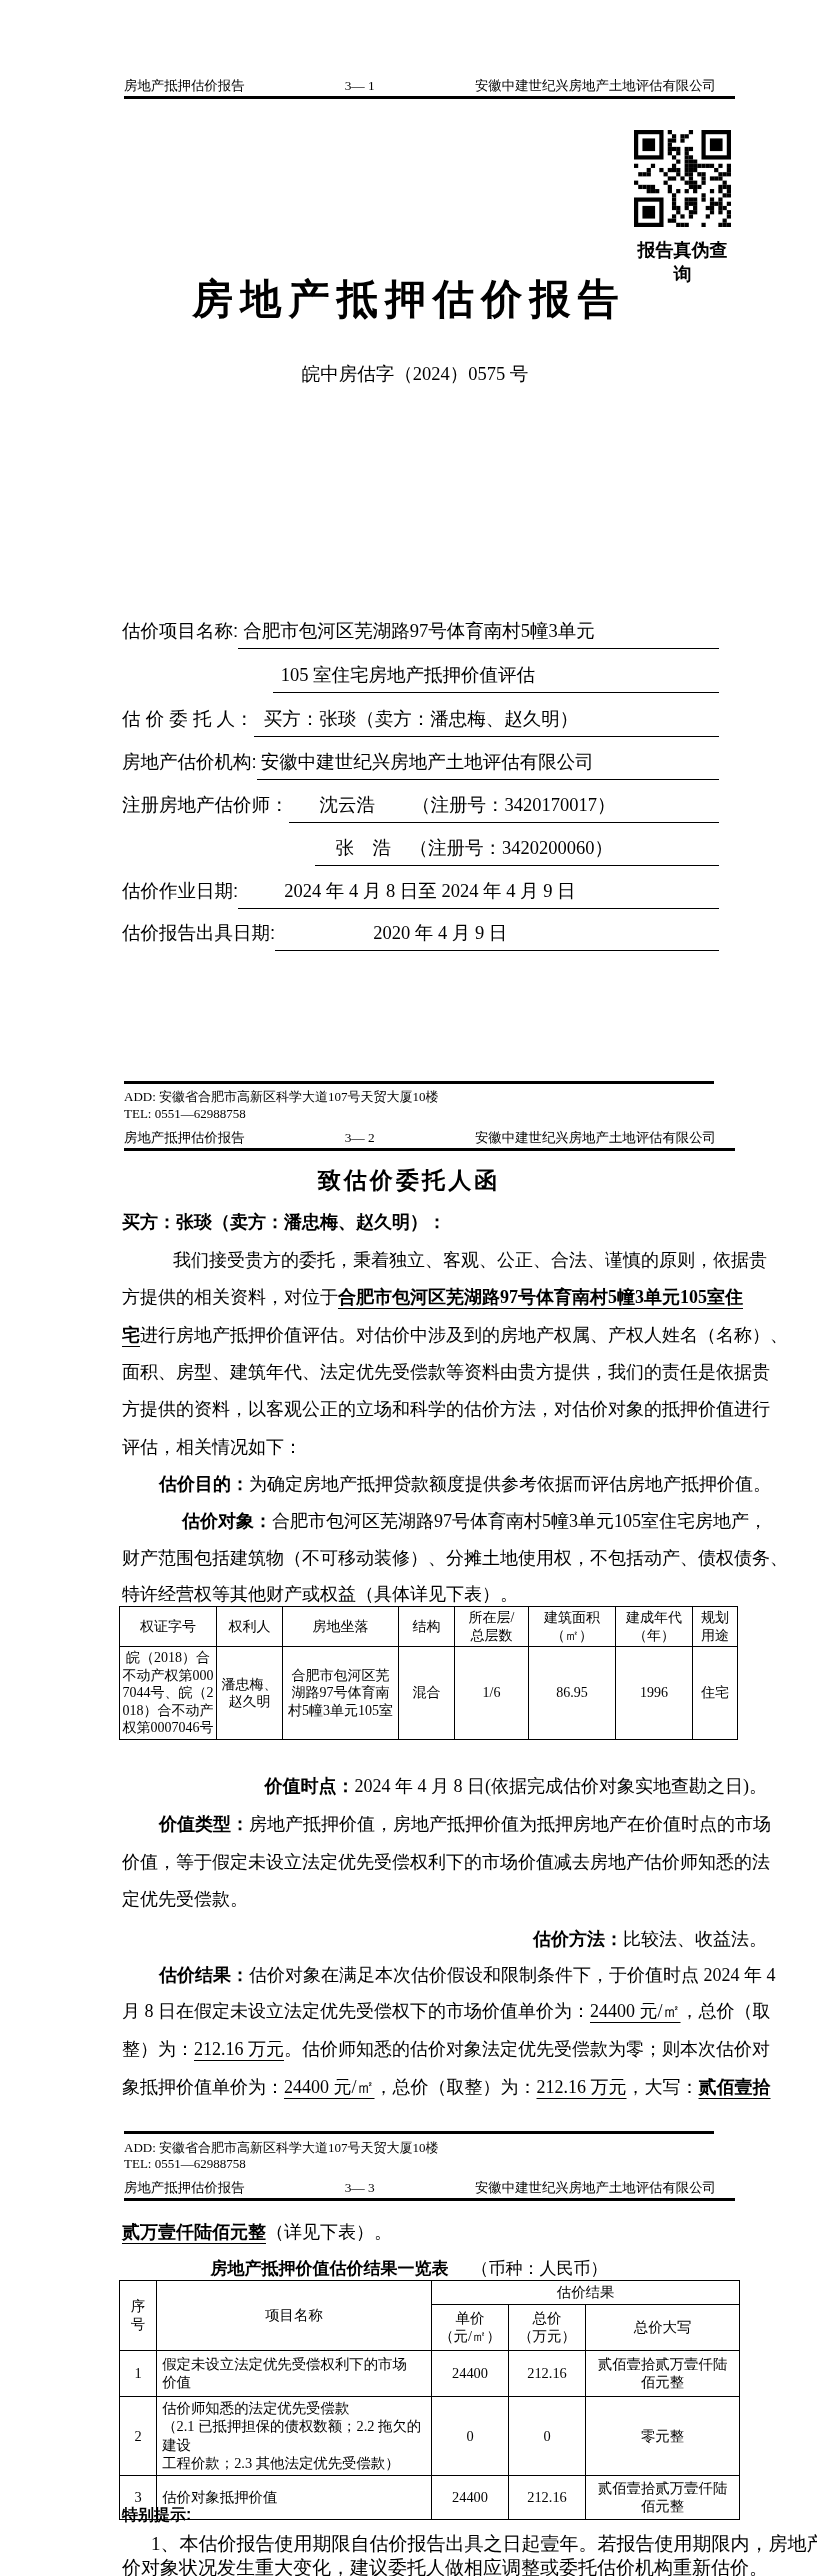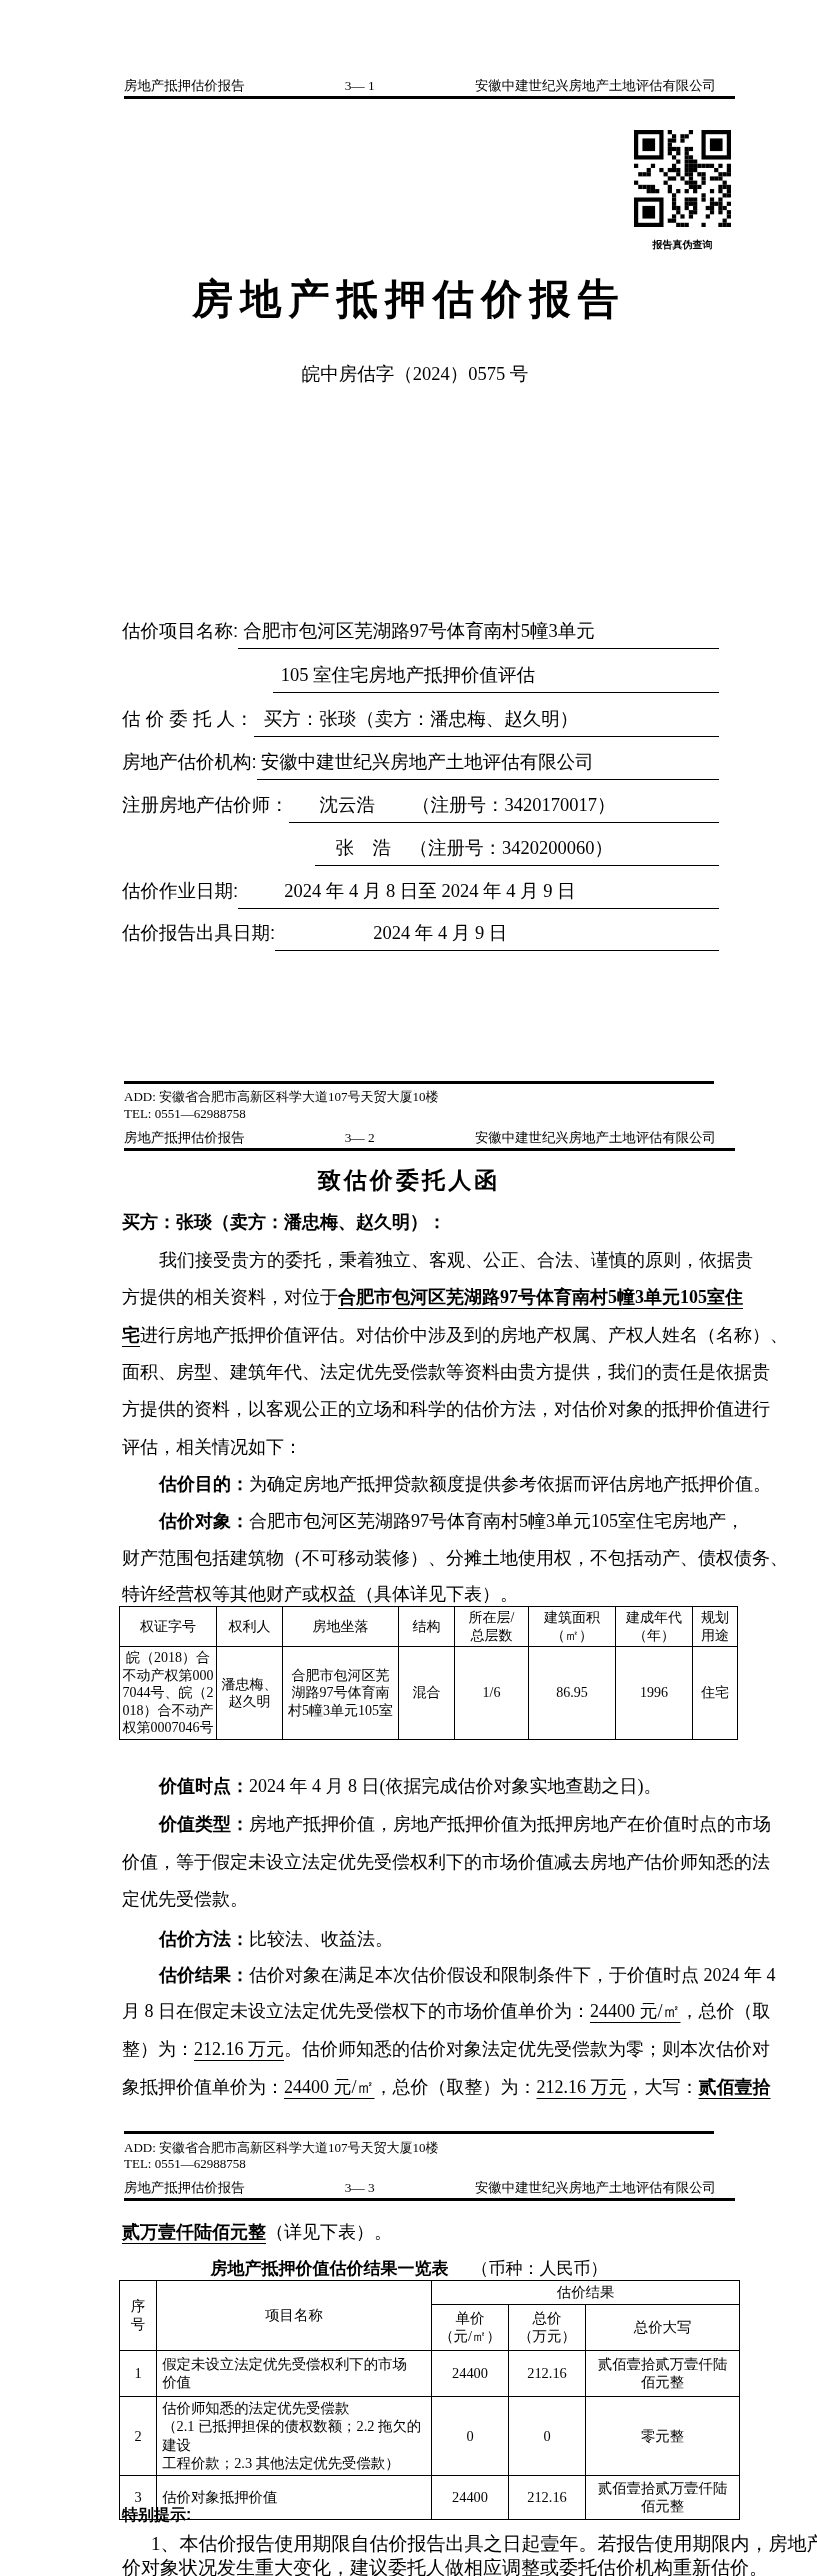--- a/index.html
+++ b/index.html
@@ -8,28 +8,28 @@
   
   .pghead{position:absolute;left:124px;width:592px;display:flex;justify-content:space-between;
           align-items:baseline;font-size:13.4px;white-space:nowrap;}
   .rule{position:absolute;left:124px;width:611px;height:2.6px;background:#000;}
   .frule{position:absolute;left:124px;width:590px;height:2.6px;background:#000;}
   .ft{position:absolute;left:124px;font-size:13px;white-space:nowrap;}
   
   .bigtitle{position:absolute;left:0;width:100%;text-align:center;font-size:41px;font-weight:bold;
             letter-spacing:7.2px;white-space:nowrap;}
   .docno{position:absolute;left:6px;width:100%;text-align:center;font-size:18.5px;font-weight:normal;}
-  .qrlabel{position:absolute;left:631px;top:238px;width:103px;text-align:center;font-size:10px;font-weight:bold;}
+  .qrlabel{position:absolute;left:631px;top:238px;width:103px;text-align:center;font-size:18px;font-weight:bold;}
   .frow{position:absolute;left:122px;width:597px;display:flex;align-items:baseline;
         font-size:18.5px;font-weight:normal;white-space:nowrap;}
   .flabel{flex:0 0 auto;font-family:"Liberation Sans","DejaVu Sans",sans-serif;}
   .fvalue{flex:1 1 auto;border-bottom:1.5px solid #000;padding:0 0 5.2px 5.2px;}
   
   .line{position:absolute;left:122px;width:608px;font-size:18px;line-height:23px;white-space:nowrap;}
-  .ind{padding-left:37px;}
+  .ind{padding-left:37px;text-align:right;}
   .hei{font-weight:bold;font-family:"Liberation Sans","DejaVu Sans",sans-serif;}
   .u{text-decoration:underline;text-underline-offset:4.6px;text-decoration-thickness:1px;}
   .ctr{position:absolute;left:0;width:100%;text-align:center;white-space:nowrap;}
   
   .dtable{position:absolute;}
   .dtable table{width:100%;border-collapse:collapse;border:1.5px solid #000;table-layout:fixed;}
   .dtable th,.dtable td{border:1px solid #000;text-align:center;vertical-align:middle;
         padding:2.1px;font-weight:normal;white-space:pre-line;word-break:break-all;}
   #prop-table{font-size:14px;line-height:17.5px;}
   #result-table{font-size:14.4px;line-height:18.5px;}
@@ -231,21 +231,21 @@
   </div>
   <div class="frow" style="top:835px;left:315px;width:404px;">
     <span class="fvalue" style="padding-left:20.6px;">张　浩　（注册号：3420200060）</span>
   </div>
   <div class="frow" style="top:878px;">
     <span class="flabel">估价作业日期:</span>
     <span class="fvalue" style="padding-left:46px;">2024 年 4 月 8 日至 2024 年 4 月 9 日</span>
   </div>
   <div class="frow" style="top:920px;">
     <span class="flabel">估价报告出具日期:</span>
-    <span class="fvalue" style="padding-left:98px;">2024 年 4 月 9 日</span>
+    <span class="fvalue" style="padding-left:98px;">2020 年 4 月 9 日</span>
   </div>
 
   <div class="frule" style="top:1081px;"></div>
   <div class="ft" style="top:1088px;">ADD: 安徽省合肥市高新区科学大道107号天贸大厦10楼</div>
   <div class="ft" style="top:1106px;">TEL: 0551—62988758</div>
 
   <div class="pghead" style="top:1129px;">
     <span>房地产抵押估价报告</span>
     <span>3— 2</span>
     <span>安徽中建世纪兴房地产土地评估有限公司</span>

